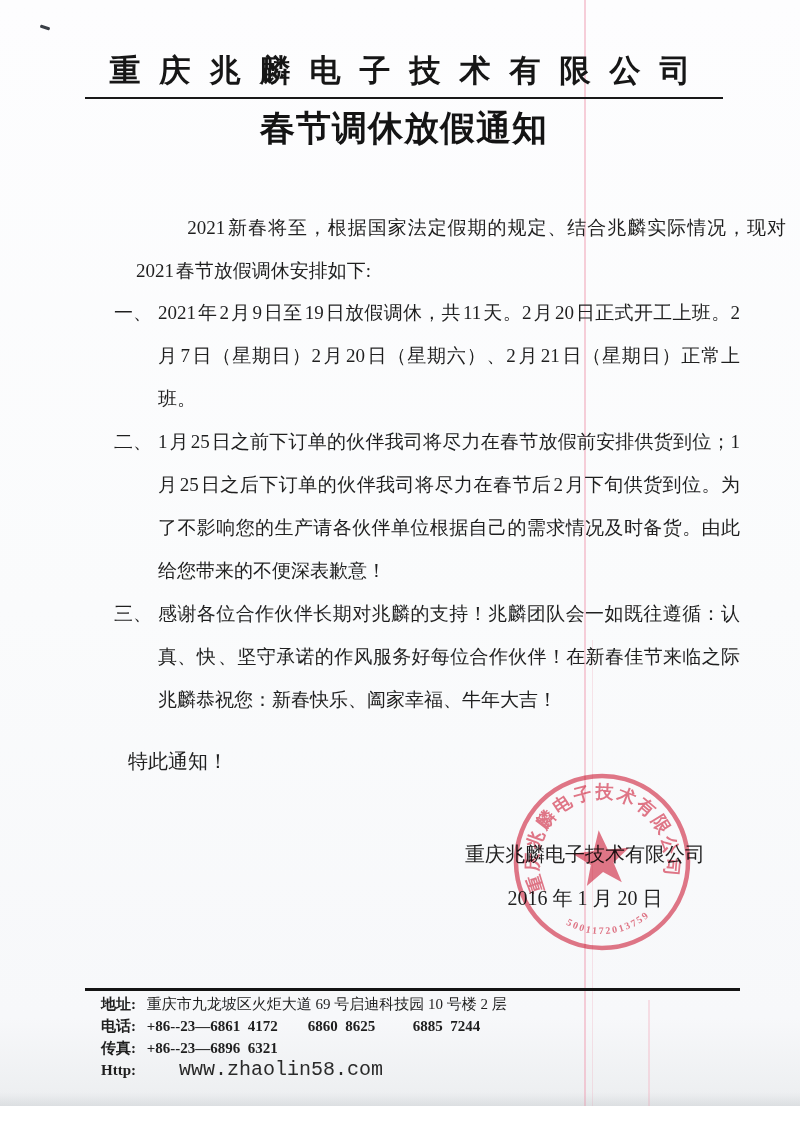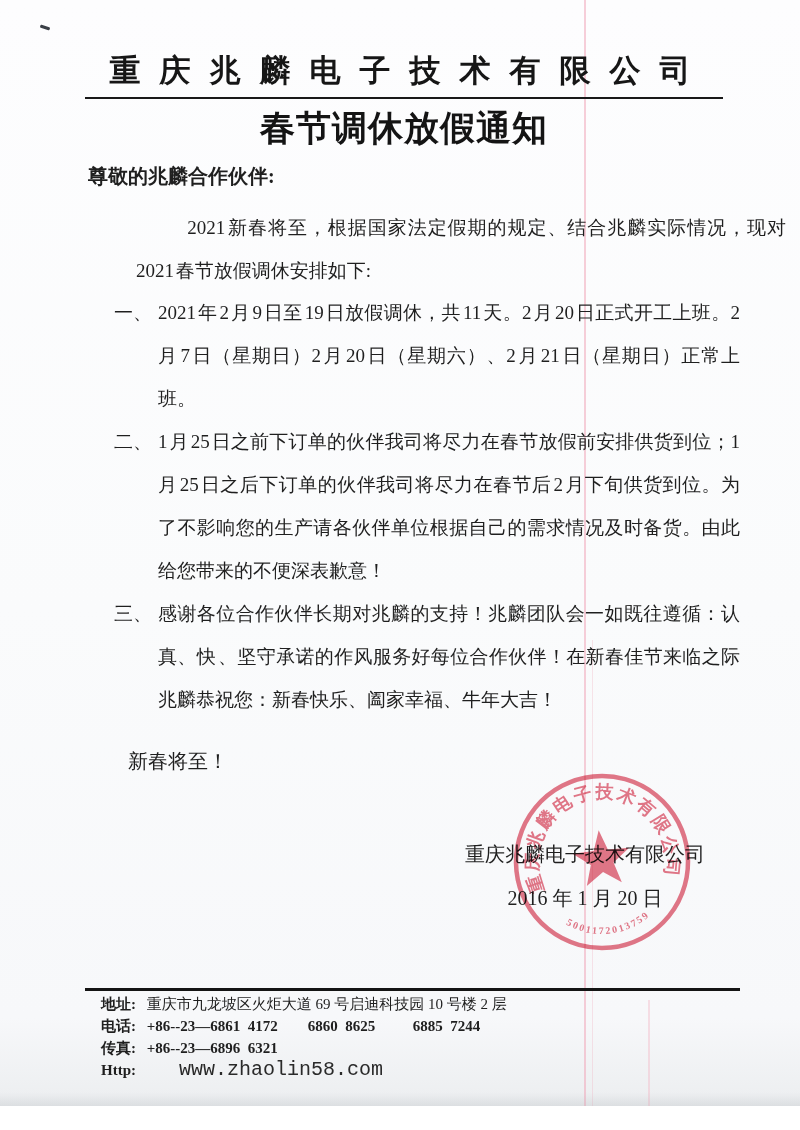--- a/index.html
+++ b/index.html
@@ -63,37 +63,36 @@
   <div class="pink-line" style="left:584px"></div>
   <div class="pink-line l2"></div>
   <div class="pink-line l3"></div>
   <div class="bottom-band"></div>
   <div class="speck"></div>
 
   <div class="letterhead">重庆兆麟电子技术有限公司</div>
   <div class="rule"></div>
   <div class="doc-title">春节调休放假通知</div>
 
-  <div class="greeting">尊敬的兆麟合作伙伴:</div>
   <div class="intro">2021 新春将至，根据国家法定假期的规定、结合兆麟实际情况，现对 2021 春节放假调休安排如下:</div>
 
   <div class="list-item item-1">
     <span class="marker">一、</span>
     <span class="content">2021 年 2 月 9 日至 19 日放假调休，共 11 天。2 月 20 日正式开工上班。2 月 7 日（星期日）2 月 20 日（星期六）、2 月 21 日（星期日）正常上班。</span>
   </div>
   <div class="list-item item-2">
     <span class="marker">二、</span>
     <span class="content">1 月 25 日之前下订单的伙伴我司将尽力在春节放假前安排供货到位；1 月 25 日之后下订单的伙伴我司将尽力在春节后 2 月下旬供货到位。为了不影响您的生产请各伙伴单位根据自己的需求情况及时备货。由此给您带来的不便深表歉意！</span>
   </div>
   <div class="list-item item-3">
     <span class="marker">三、</span>
     <span class="content">感谢各位合作伙伴长期对兆麟的支持！兆麟团队会一如既往遵循：认真、快 、坚守承诺的作风服务好每位合作伙伴！在新春佳节来临之际兆麟恭祝您：新春快乐、阖家幸福、牛年大吉！</span>
   </div>
 
-  <div class="closing">新春将至！</div>
+  <div class="closing">特此通知！</div>
 
   <div class="signature">
     <div>重庆兆麟电子技术有限公司</div>
     <div>2016 年 1 月 20 日</div>
   </div>
 
   <svg class="stamp" viewBox="0 0 180 180">
     <g transform="rotate(-6 90 90)" fill="#e05a6e" stroke="none">
       <circle cx="90" cy="90" r="86" fill="none" stroke="#e05a6e" stroke-width="4.5"></circle>
       <polygon points="90,58 97.1,78.3 118.5,78.7 101.4,91.7 107.6,112.3 90,100 72.4,112.3 78.6,91.7 61.5,78.7 82.9,78.3"></polygon>

